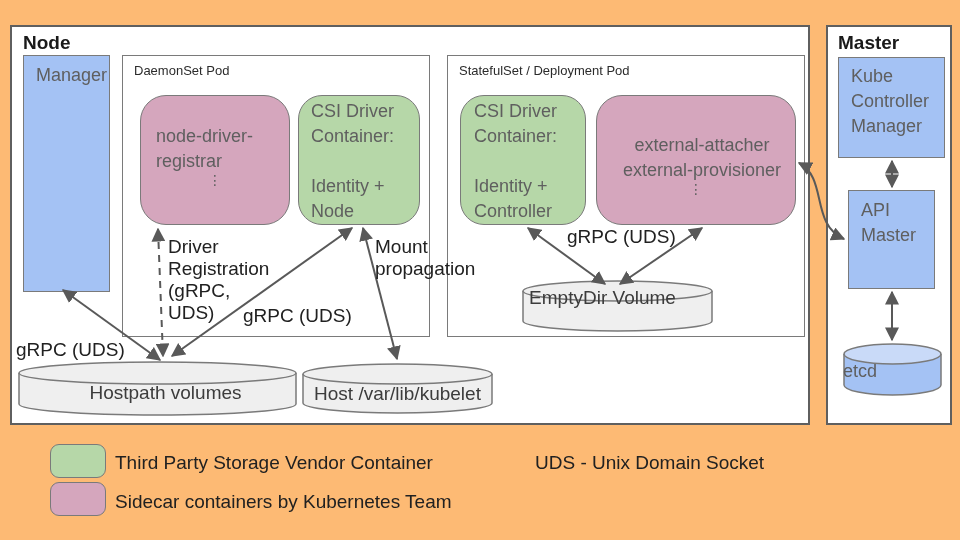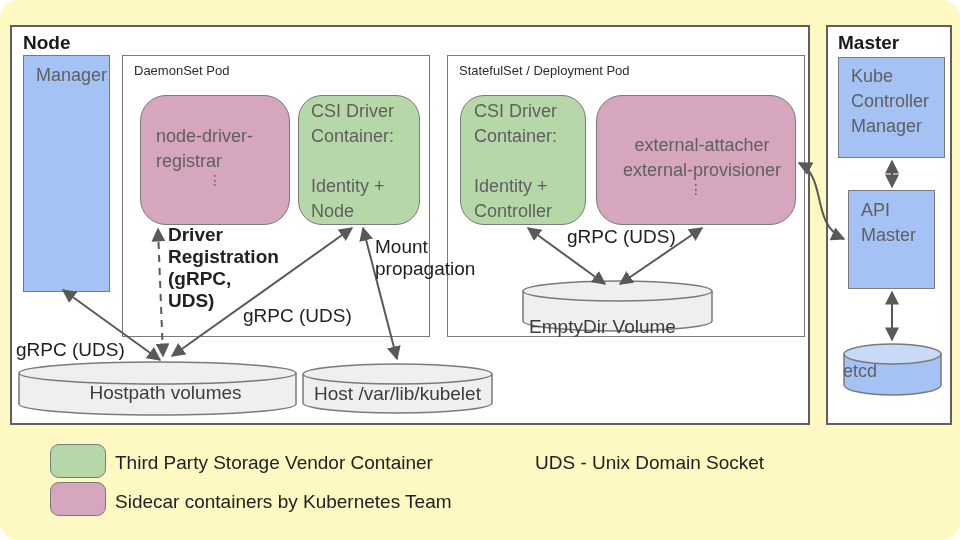--- a/index.html
+++ b/index.html
@@ -1,19 +1,19 @@
 <!DOCTYPE html>
 <html><head>
 <meta charset="utf-8">
 <style>
   html,body{margin:0;padding:0;background:#ffffff;}
   #canvas{
-    position:relative;width:960px;height:540px;background:#fef9c3;
+    position:relative;width:960px;height:540px;background:#fdba74;
     font-family:"Liberation Sans","DejaVu Sans",sans-serif;
-    color:#212121;overflow:hidden;border-radius:18px;
+    color:#212121;overflow:hidden;
   }
   .abs{position:absolute;box-sizing:border-box;}
   .frame{border:2px solid #5f5f5f;background:#ffffff;}
   .subframe{border:1.5px solid #7a7a7a;background:#ffffff;}
   .frame-title{font-weight:bold;font-size:19px;color:#1a1a1a;}
   .sub-title{font-size:13px;color:#2b2b2b;}
   .bluebox{background:#a4c2f4;border:1.5px solid #7a7a7a;}
   .greenbox{background:#b6d7a8;border:1.5px solid #7a7a7a;border-radius:24px;}
   .pinkbox{background:#d5a6bd;border:1.5px solid #7a7a7a;border-radius:26px;}
   .boxtext{font-size:18px;color:#5f5f5f;line-height:25px;white-space:pre-line;}
@@ -64,21 +64,21 @@
   <div class="abs boxtext" style="left:596px;top:133px;width:212px;text-align:center;">external-attacher
 external-provisioner</div>
   <div class="abs ellips" style="left:596px;top:181px;width:200px;">⋮</div>
 
   <div class="abs" style="left:522px;top:280px;width:191px;height:52px;">
     <svg width="191" height="52" viewBox="0 0 191 52">
       <path d="M1,11 L1,41 A94.5,10 0 0 0 190,41 L190,11" fill="#efefef" stroke="#7a7a7a" stroke-width="1.5"></path>
       <ellipse cx="95.5" cy="11" rx="94.5" ry="10" fill="#efefef" stroke="#7a7a7a" stroke-width="1.5"></ellipse>
     </svg>
   </div>
-  <div class="abs cyl-label" style="left:522px;top:316px;width:161px;">EmptyDir Volume</div>
+  <div class="abs cyl-label" style="left:522px;top:287px;width:161px;">EmptyDir Volume</div>
 
   <div class="abs" style="left:18px;top:361px;width:279px;height:55px;">
     <svg width="279" height="55" viewBox="0 0 279 55">
       <path d="M1,12 L1,43 A138.5,11 0 0 0 278,43 L278,12" fill="#efefef" stroke="#7a7a7a" stroke-width="1.5"></path>
       <ellipse cx="139.5" cy="12" rx="138.5" ry="11" fill="#efefef" stroke="#7a7a7a" stroke-width="1.5"></ellipse>
     </svg>
   </div>
   <div class="abs cyl-label" style="left:18px;top:382px;width:279px;padding-left:16px;">Hostpath volumes</div>
 
   <div class="abs" style="left:302px;top:363px;width:191px;height:51px;">
@@ -129,21 +129,21 @@
     <line x1="702" y1="228" x2="620" y2="284" stroke="#595959" stroke-width="2" marker-start="url(#arw)" marker-end="url(#arw)"></line>
 
     <path d="M799,163 C828,178 810,224 844,239" fill="none" stroke="#595959" stroke-width="2" marker-start="url(#arw)" marker-end="url(#arw)"></path>
 
     <line x1="892" y1="161" x2="892" y2="187" stroke="#595959" stroke-width="2" marker-start="url(#arw)" marker-end="url(#arw)"></line>
 
     <line x1="892" y1="292" x2="892" y2="340" stroke="#595959" stroke-width="2" marker-start="url(#arw)" marker-end="url(#arw)"></line>
   </svg>
 
   <div class="abs arrow-label" style="left:16px;top:339px;">gRPC (UDS)</div>
-  <div class="abs arrow-label" style="left:168px;top:224px;font-weight:bold;">Driver
+  <div class="abs arrow-label" style="left:168px;top:236px;">Driver
 Registration
 (gRPC,
 UDS)</div>
   <div class="abs arrow-label" style="left:243px;top:305px;">gRPC (UDS)</div>
   <div class="abs arrow-label" style="left:375px;top:236px;">Mount
 propagation</div>
   <div class="abs arrow-label" style="left:567px;top:226px;">gRPC (UDS)</div>
 
   <div class="abs swatch" style="left:50px;top:444px;background:#b6d7a8;"></div>
   <div class="abs legend-label" style="left:115px;top:452px;">Third Party Storage Vendor Container</div>

